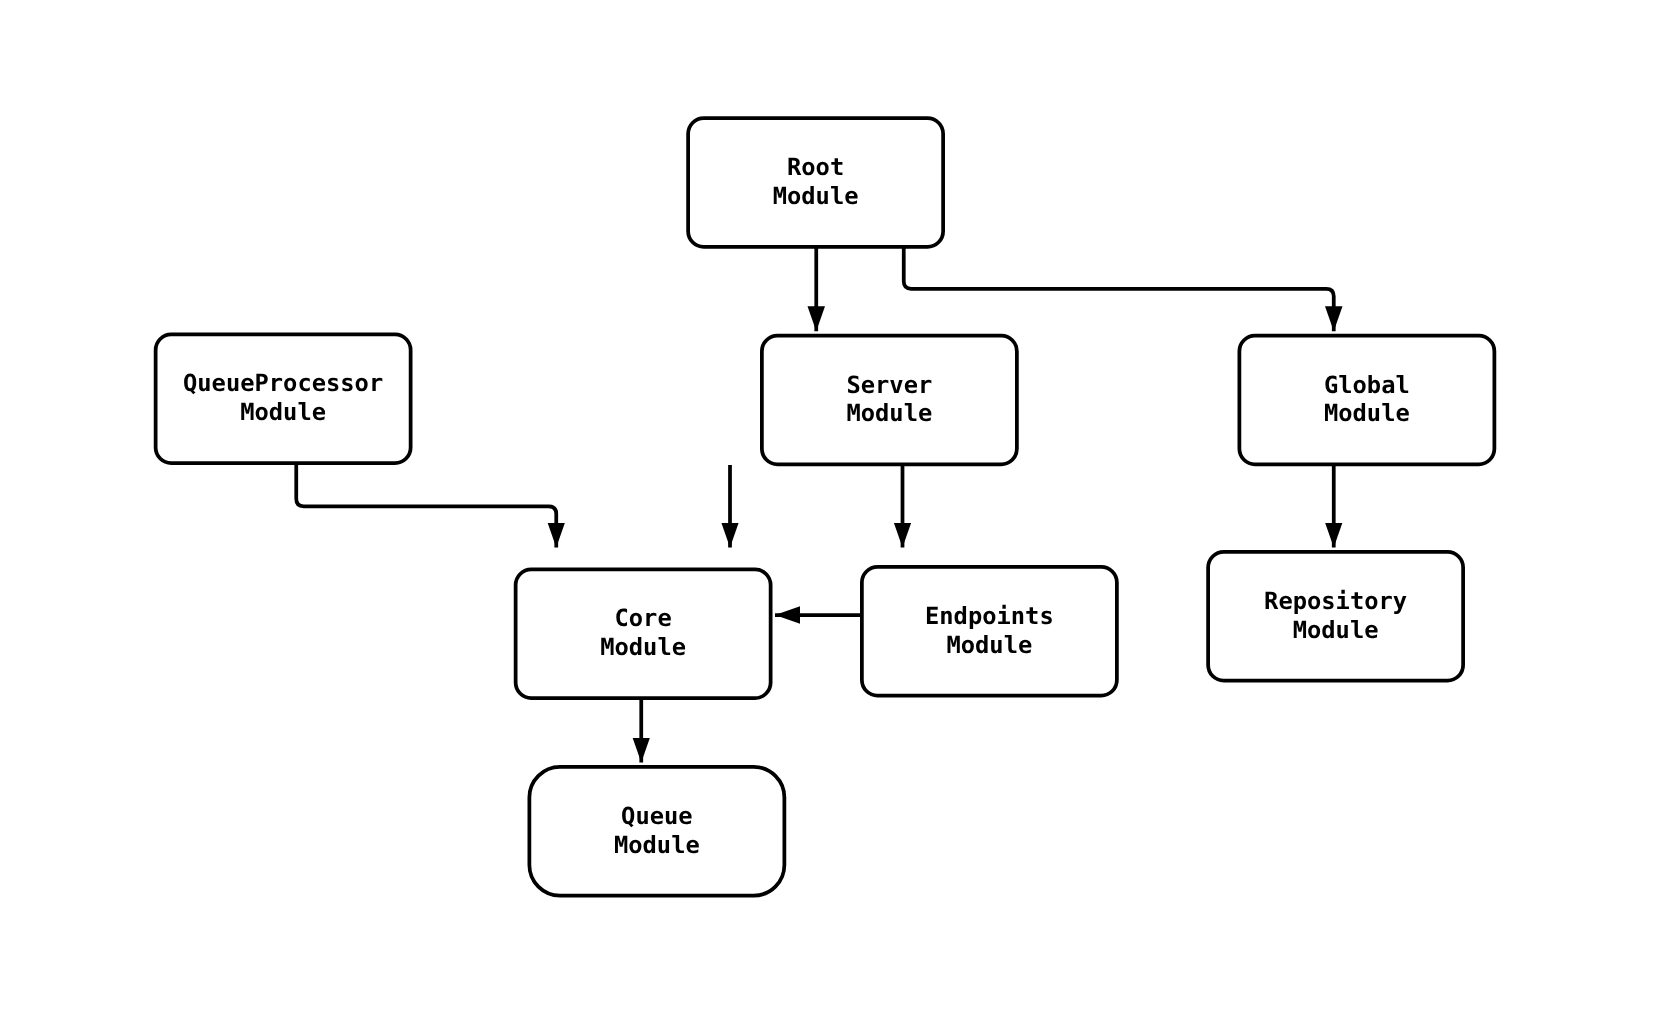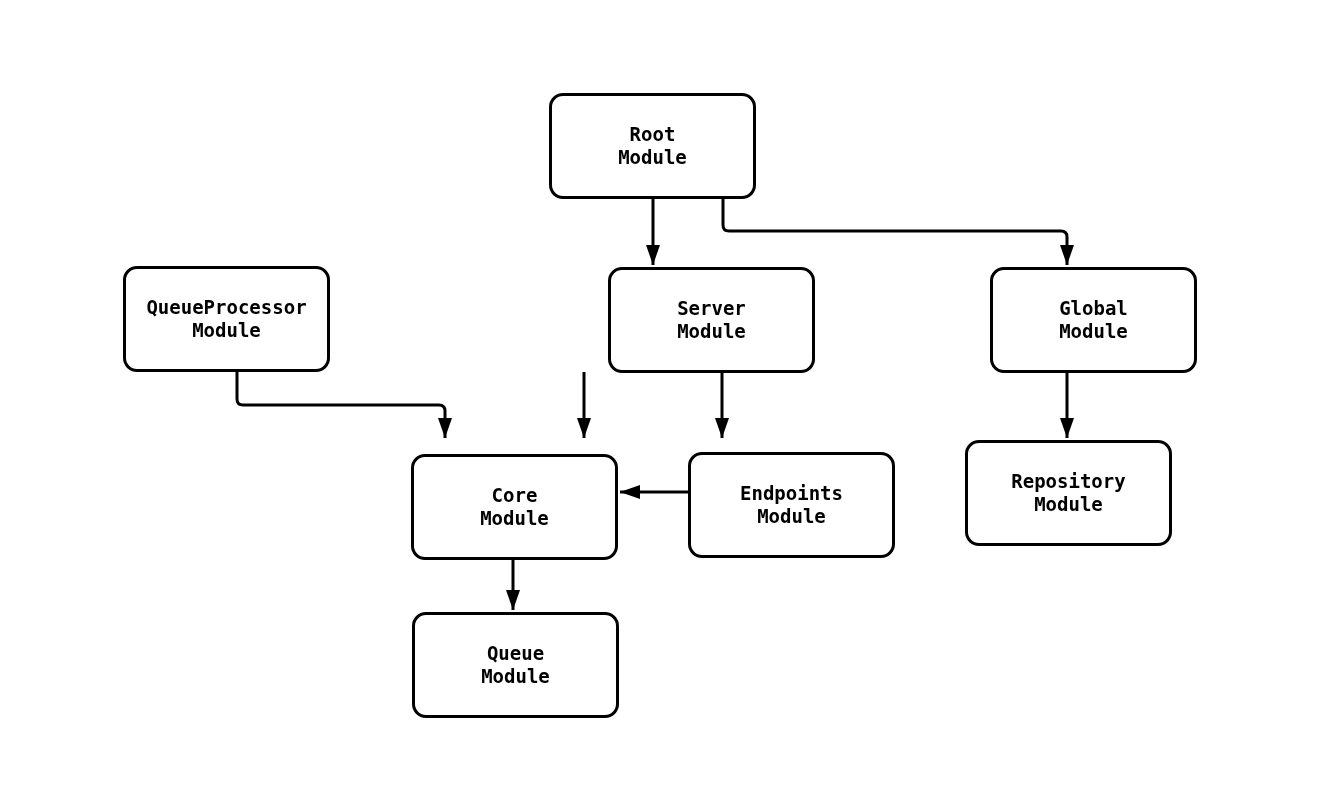--- a/index.html
+++ b/index.html
@@ -43,21 +43,21 @@
     color: #000000;
     white-space: pre-line;
   }
   .node.pos-root         { left: 549px; top:  93px; }
   .node.pos-queueproc    { left: 123px; top: 266px; }
   .node.pos-server       { left: 560px; top: 267px; margin-left: 48px; }
   .node.pos-global       { left: 990px; top: 267px; }
   .node.pos-core         { left: 411px; top: 440px; margin-top: 14px; }
   .node.pos-endpoints    { left: 688px; top: 452px; }
   .node.pos-repository   { left: 965px; top: 440px; }
-  .node.pos-queue        { left: 412px; top: 612px; }
+  .node.pos-queue        { left: 422px; top: 612px; border-radius: 26px; }
 </style>
 </head>
 <body>
 
 <div class="canvas">
 
   <svg class="edges" width="1337" height="809" viewBox="0 0 1337 809">
     <defs>
       <marker id="arrow" markerUnits="userSpaceOnUse" markerWidth="22" markerHeight="16" refX="20" refY="7" orient="auto">
         <path d="M0,0 L20,7 L0,14 Z" fill="#000000"></path>

